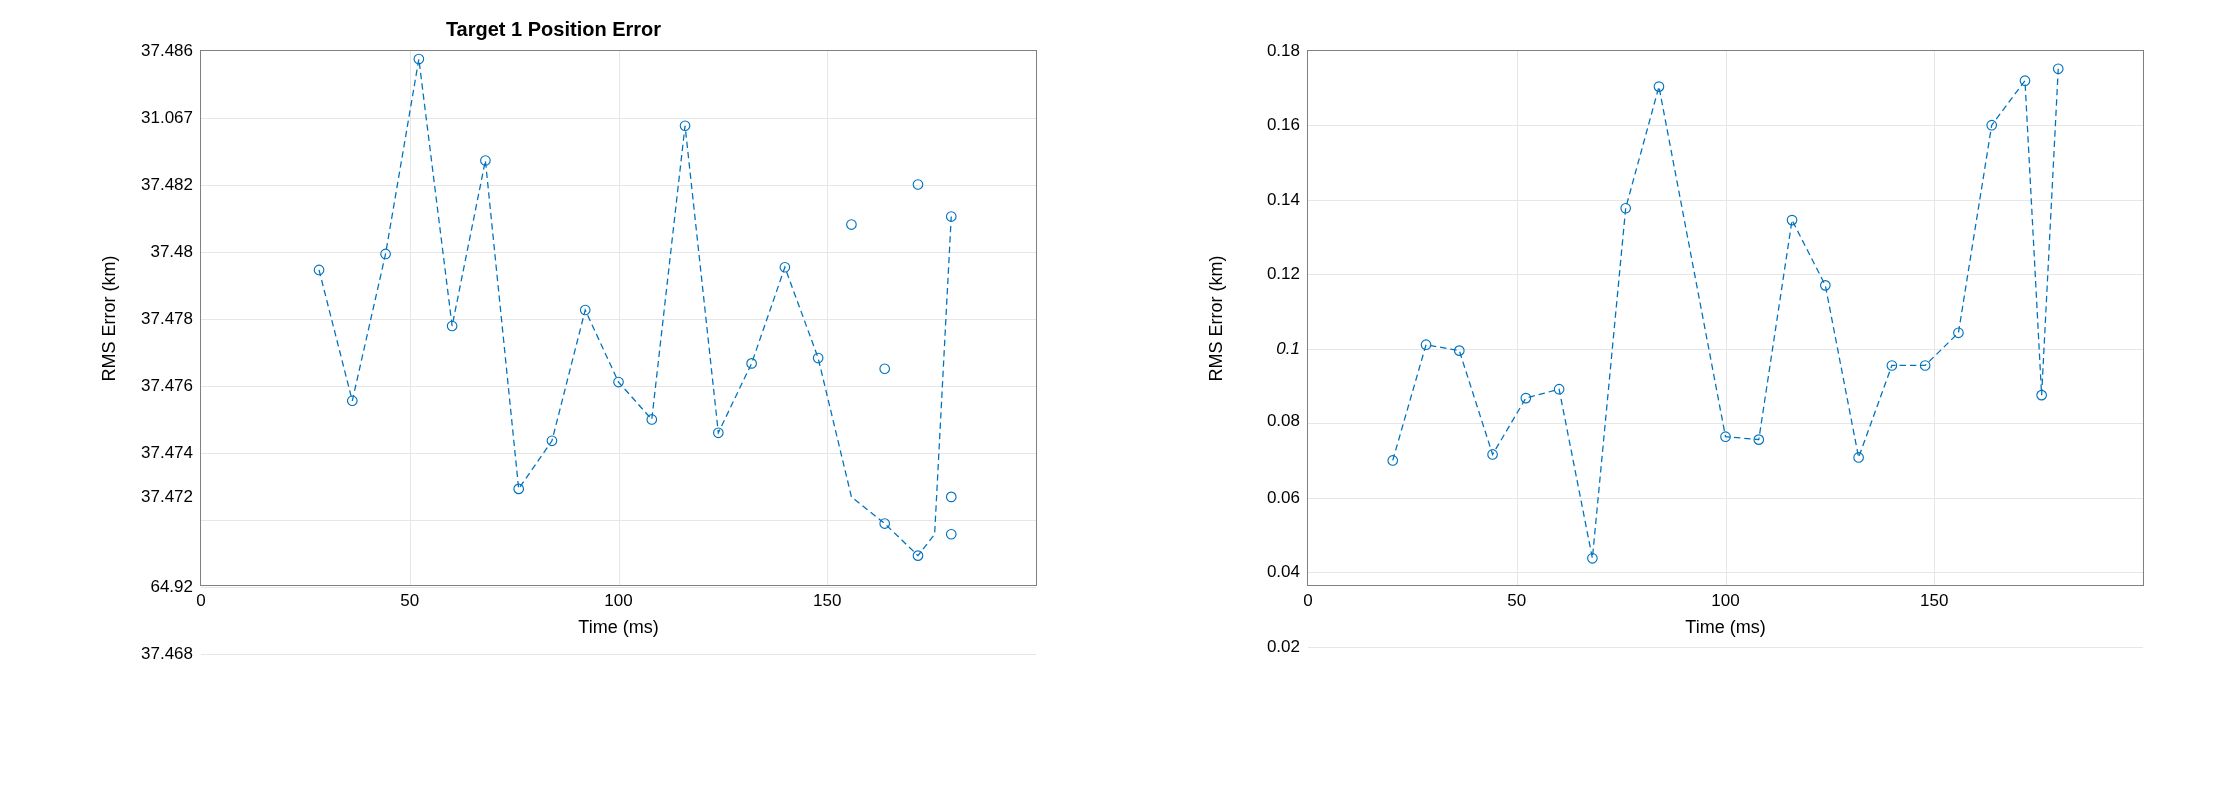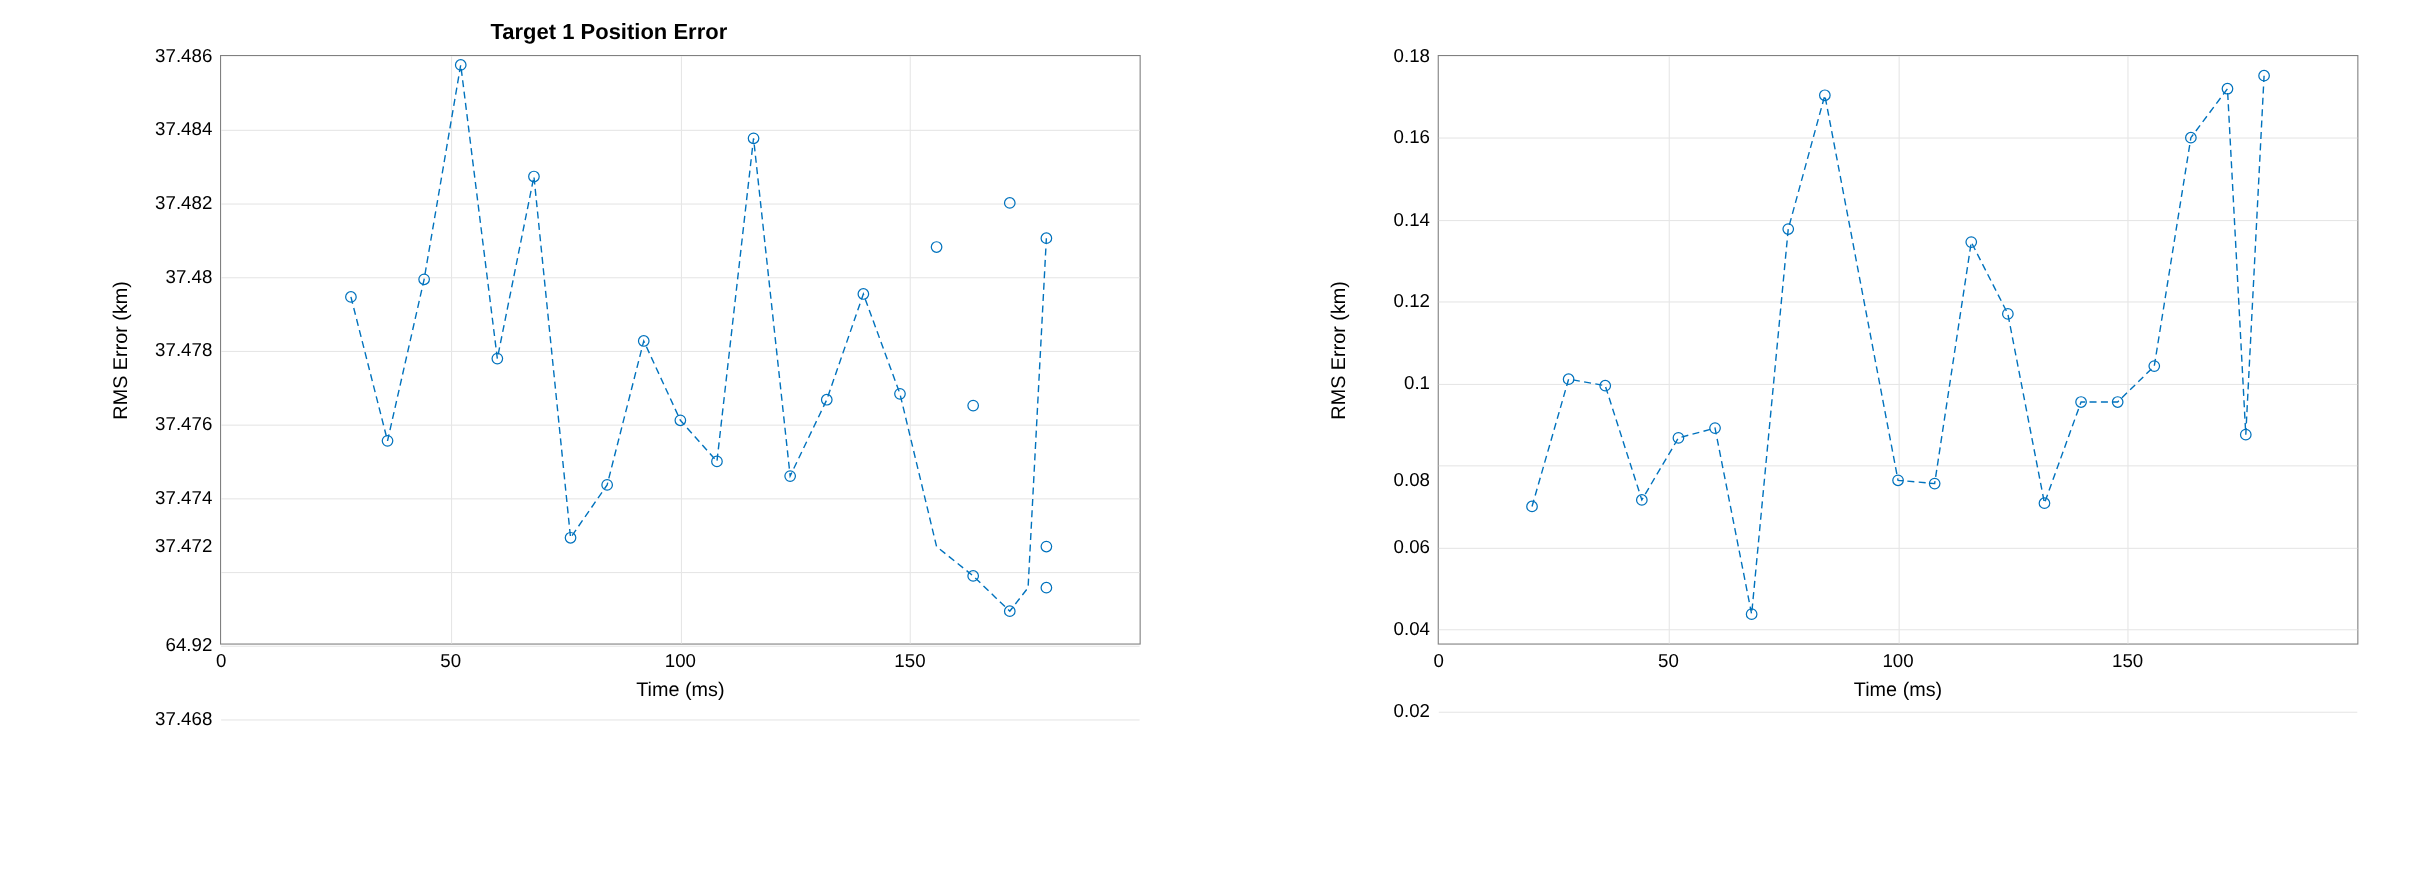--- a/index.html
+++ b/index.html
@@ -129,21 +129,21 @@
         <div class="tick-label-y" style="top: 402px;">37.474</div>
         <div class="gridline horz" style="top: 335px;"></div>
         <div class="tick-label-y" style="top: 335px;">37.476</div>
         <div class="gridline horz" style="top: 268px;"></div>
         <div class="tick-label-y" style="top: 268px;">37.478</div>
         <div class="gridline horz" style="top: 201px;"></div>
         <div class="tick-label-y" style="top: 201px;">37.48</div>
         <div class="gridline horz" style="top: 134px;"></div>
         <div class="tick-label-y" style="top: 134px;">37.482</div>
         <div class="gridline horz" style="top: 67px;"></div>
-        <div class="tick-label-y" style="top: 67px;">37.484</div>
+        <div class="tick-label-y" style="top: 67px;">31.067</div>
         <div class="tick-label-y" style="top: 0px;">37.486</div>
         <svg viewBox="0 0 835 670">
           <path d="M41.75 274.70 L83.50 438.85 L125.25 254.60 L167.00 10.05 L208.75 345.05 L250.50 137.35 L292.25 549.40 L334.00 489.10 L375.75 324.95 L417.50 415.40 L459.25 462.30 L501.00 93.80 L542.75 479.05 L584.50 391.95 L626.25 271.35 L668.00 385.25 L709.75 559.45 L751.50 592.95 L793.25 633.15 L814.13 606.35 L835.00 207.70 " fill="none" stroke="#0072BD" stroke-width="1.6" stroke-dasharray="8 5"></path>
           <circle cx="41.75" cy="274.70" r="6" fill="none" stroke="#0072BD" stroke-width="1.4"></circle>
           <circle cx="83.50" cy="438.85" r="6" fill="none" stroke="#0072BD" stroke-width="1.4"></circle>
           <circle cx="125.25" cy="254.60" r="6" fill="none" stroke="#0072BD" stroke-width="1.4"></circle>
           <circle cx="167.00" cy="10.05" r="6" fill="none" stroke="#0072BD" stroke-width="1.4"></circle>
           <circle cx="208.75" cy="345.05" r="6" fill="none" stroke="#0072BD" stroke-width="1.4"></circle>
           <circle cx="250.50" cy="137.35" r="6" fill="none" stroke="#0072BD" stroke-width="1.4"></circle>
           <circle cx="292.25" cy="549.40" r="6" fill="none" stroke="#0072BD" stroke-width="1.4"></circle>
@@ -182,23 +182,23 @@
         <div class="gridline vert" style="left: 626.25px;"></div>
         <div class="tick-label-x" style="left: 626.25px;">150</div>
         <div class="tick-label-y" style="top: 670px;">0</div>
         <div class="gridline horz" style="top: 595.556px;"></div>
         <div class="tick-label-y" style="top: 595.556px;">0.02</div>
         <div class="gridline horz" style="top: 521.111px;"></div>
         <div class="tick-label-y" style="top: 521.111px;">0.04</div>
         <div class="gridline horz" style="top: 446.667px;"></div>
         <div class="tick-label-y" style="top: 446.667px;">0.06</div>
         <div class="gridline horz" style="top: 372.222px;"></div>
-        <div class="tick-label-y" style="top: 386px;">0.08</div>
+        <div class="tick-label-y" style="top: 370px;">0.08</div>
         <div class="gridline horz" style="top: 297.778px;"></div>
-        <div class="tick-label-y" style="top: 297.778px;">0.1</div>
+        <div class="tick-label-y" style="top: 297.778px; font-style: italic;">0.1</div>
         <div class="gridline horz" style="top: 223.333px;"></div>
         <div class="tick-label-y" style="top: 223.333px; margin-left: 33px;">0.12</div>
         <div class="gridline horz" style="top: 148.889px;"></div>
         <div class="tick-label-y" style="top: 148.889px;">0.14</div>
         <div class="gridline horz" style="top: 74.4444px;"></div>
         <div class="tick-label-y" style="top: 74.4444px;">0.16</div>
         <div class="tick-label-y" style="top: 0px;">0.18</div>
         <svg viewBox="0 0 835 670">
           <path d="M0.00 513.67 L41.75 368.50 L83.50 375.94 L125.25 506.22 L167.00 435.50 L208.75 424.33 L250.50 636.50 L292.25 197.28 L334.00 44.67 L417.50 483.89 L459.25 487.61 L501.00 212.17 L542.75 294.06 L584.50 509.94 L626.25 394.56 L668.00 394.56 L709.75 353.61 L751.50 93.06 L793.25 37.22 L814.13 431.78 L835.00 22.33 " fill="none" stroke="#0072BD" stroke-width="1.6" stroke-dasharray="8 5"></path>
           <circle cx="0.00" cy="513.67" r="6" fill="none" stroke="#0072BD" stroke-width="1.4"></circle>

